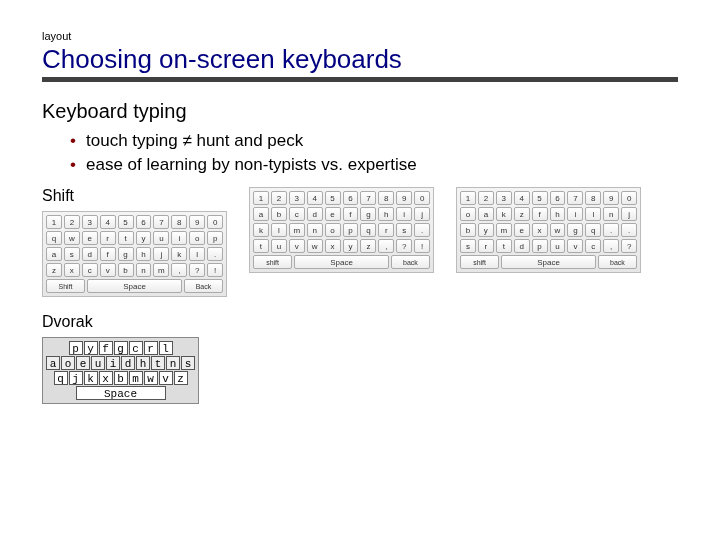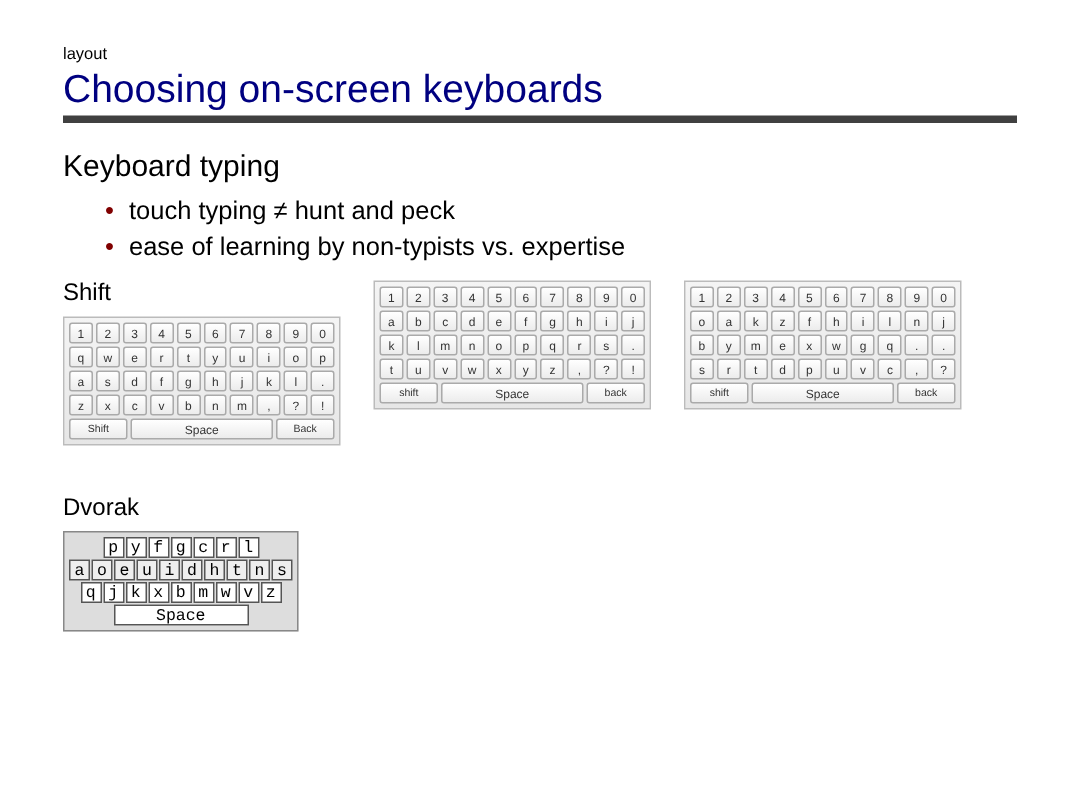--- a/index.html
+++ b/index.html
@@ -82,21 +82,21 @@
     font-size: 8px;
     line-height: 14px;
     text-align: center;
     color: #333;
     box-sizing: border-box;
   }
   .kbd .key.shift { flex: 1.6; font-size:7px;}
   .kbd .key.space { flex: 4; }
   .kbd .key.back  { flex: 1.6; font-size:7px;}
 
-  .dvorak-wrap { margin-top: 33px; }
+  .dvorak-wrap { margin-top: 16px; }
   .dkbd {
     border: 1px solid #888;
     background: #ddd;
     padding: 3px;
     display: inline-block;
   }
   .dkbd .row { display:flex; gap:1px; margin-bottom:1px; justify-content:center;}
   .dkbd .row:last-child{margin-bottom:0;}
   .dkbd .dkey {
     width: 14px;

